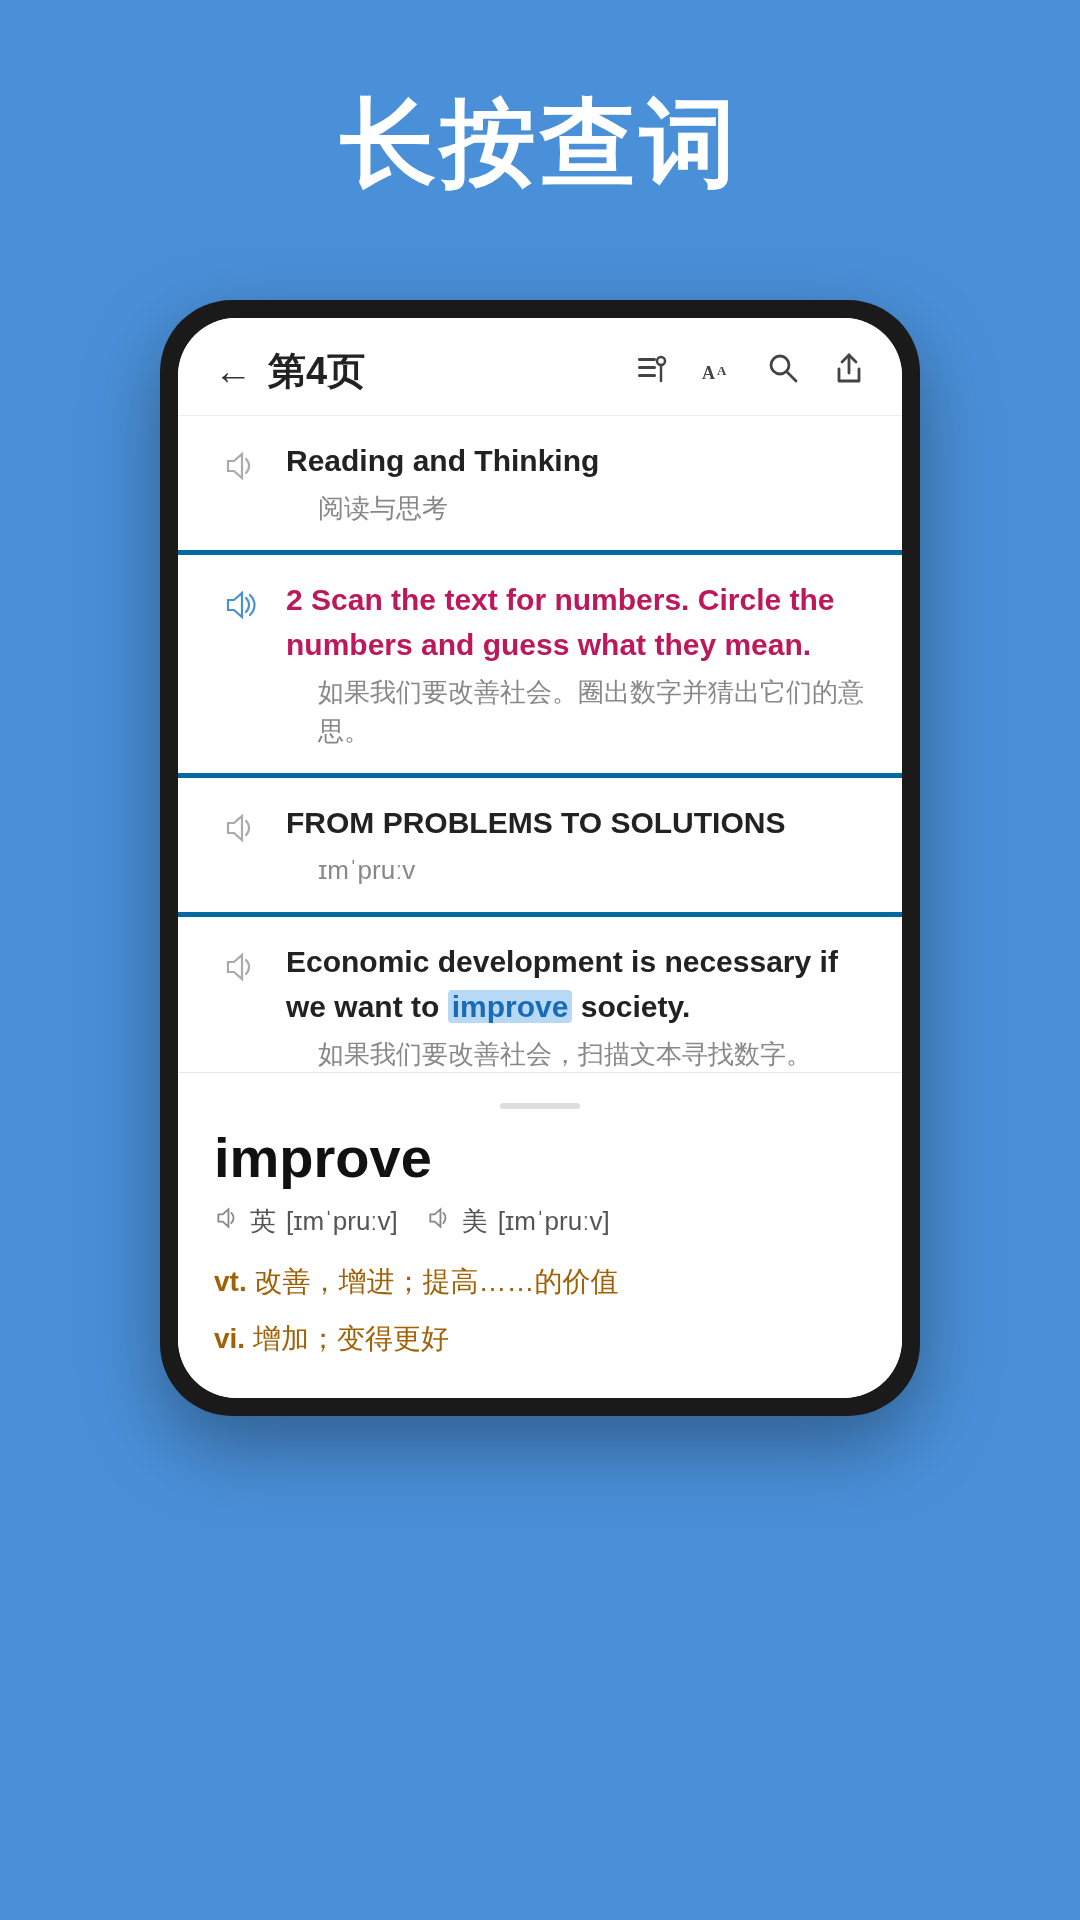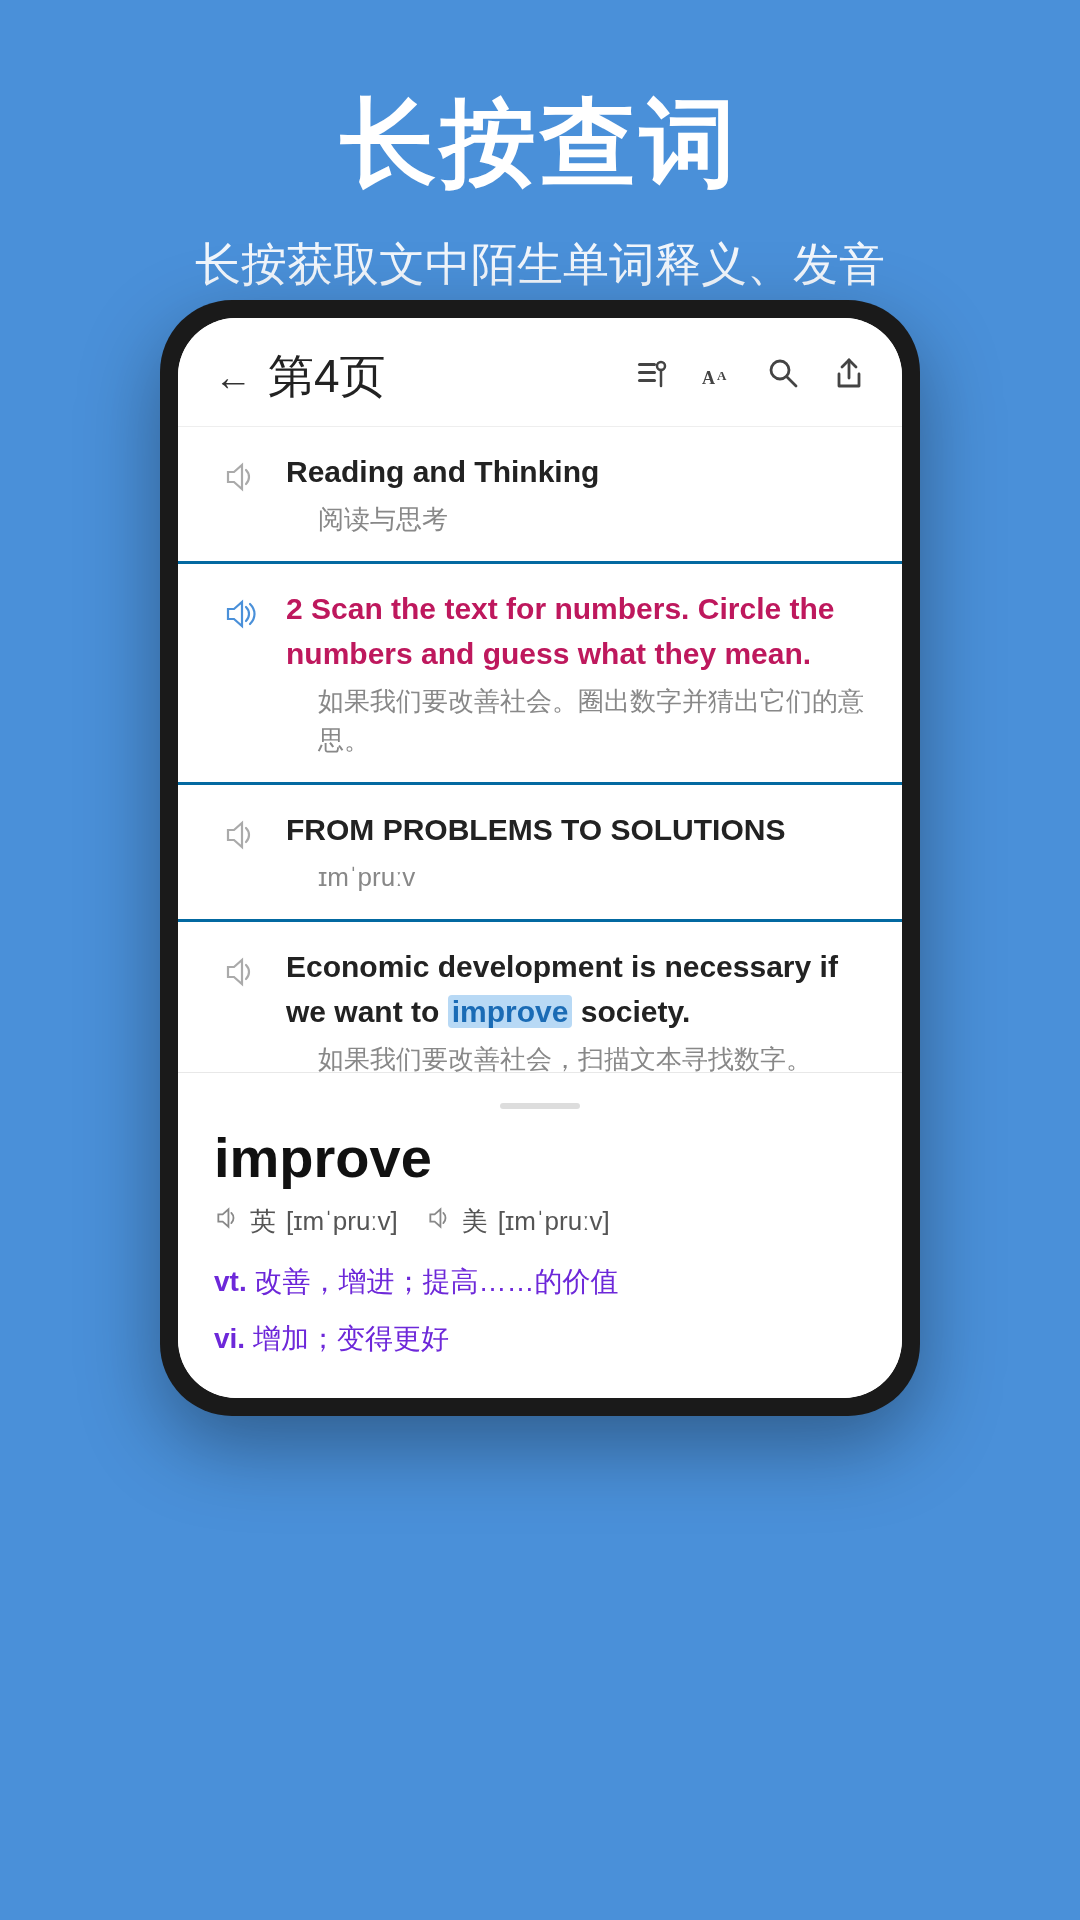--- a/index.html
+++ b/index.html
@@ -62,22 +62,22 @@
       border-bottom: 1px solid #eee;
       background: #fff;
     }
     .back-btn {
       font-size: 38px;
       color: #333;
       margin-right: 16px;
       cursor: pointer;
     }
     .page-title {
-      font-size: 46px;
-      font-weight: 400;
+      font-size: 38px;
+      font-weight: 700;
       color: #222;
       flex: 1;
     }
     .header-icons {
       display: flex;
       gap: 32px;
       align-items: center;
     }
     .header-icon {
       font-size: 34px;
@@ -87,21 +87,21 @@
     
     .reading-content {
       overflow-y: hidden;
       height: calc(100% - 90px);
     }
 
     .reading-item {
       display: flex;
       align-items: flex-start;
       padding: 22px 36px;
-      border-bottom: 3px solid #0369a1;
+      border-bottom: 5px solid #0369a1;
     }
     .sound-icon {
       width: 52px;
       height: 52px;
       margin-right: 20px;
       flex-shrink: 0;
       margin-top: 2px;
       display: flex;
       align-items: center;
       justify-content: center;
@@ -166,21 +166,21 @@
       display: flex;
       align-items: center;
       gap: 10px;
     }
     .phonetic-icon {
       color: #888;
       font-size: 26px;
     }
     .dict-definitions {
       font-size: 28px;
-      color: #6d28d9;
+      color: #a16207;
       line-height: 1.8;
     }
     .dict-def-line {
       margin-bottom: 6px;
     }
     .dict-scroll-bar {
       width: 80px;
       height: 6px;
       background: #ddd;
       border-radius: 3px;
@@ -191,21 +191,20 @@
     .speaker-svg {
       width: 36px;
       height: 36px;
     }
   </style>
 </head>
 <body>
 
 <div class="top-section">
   <div class="main-title">长按查词</div>
-  <div class="sub-title">长按获取文中陌生单词释义、发音</div>
 </div>
 
 <div class="phone-wrapper">
   <div class="phone-frame">
     <div class="phone-inner">
 
       <div class="phone-header">
         <div class="back-btn">←</div>
         <div class="page-title">第4页</div>
         <div class="header-icons">

